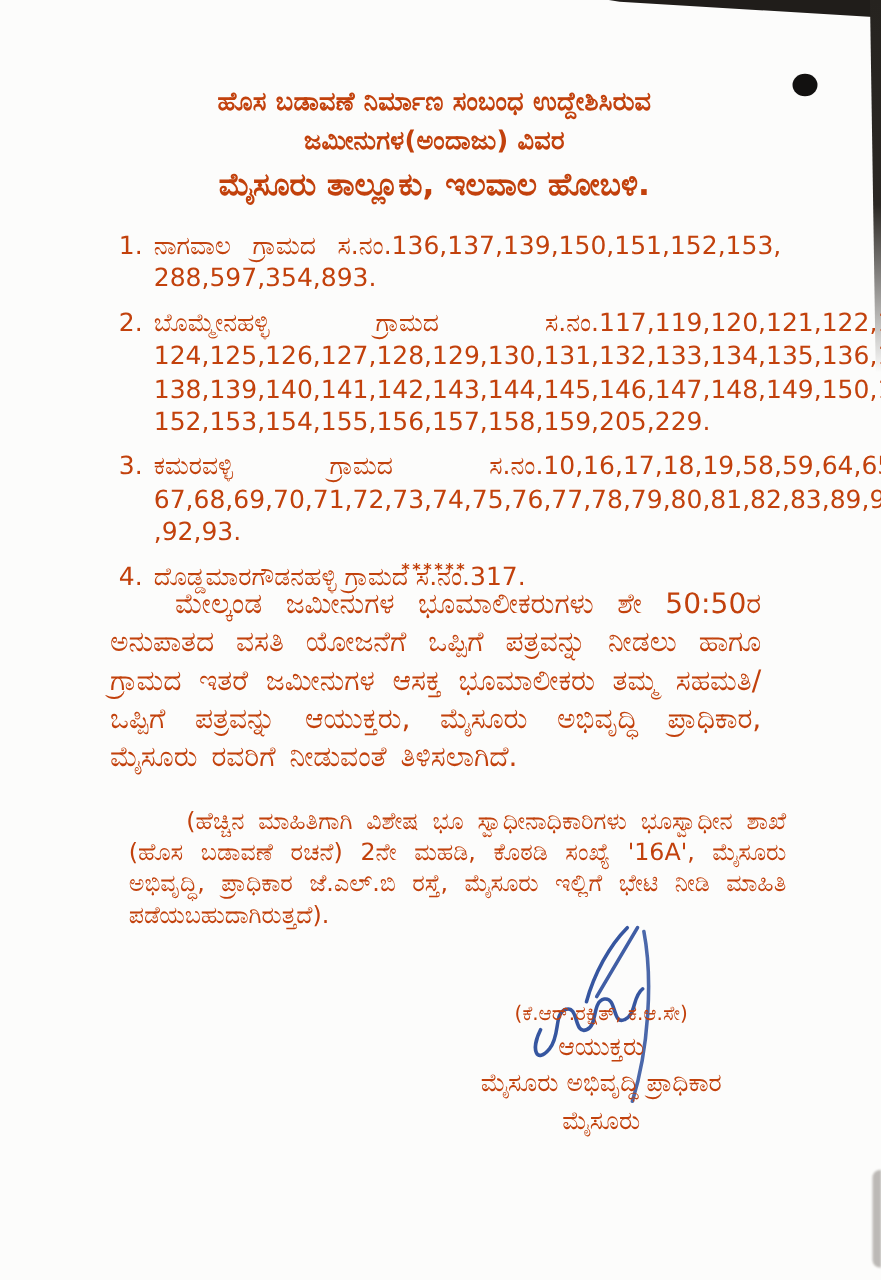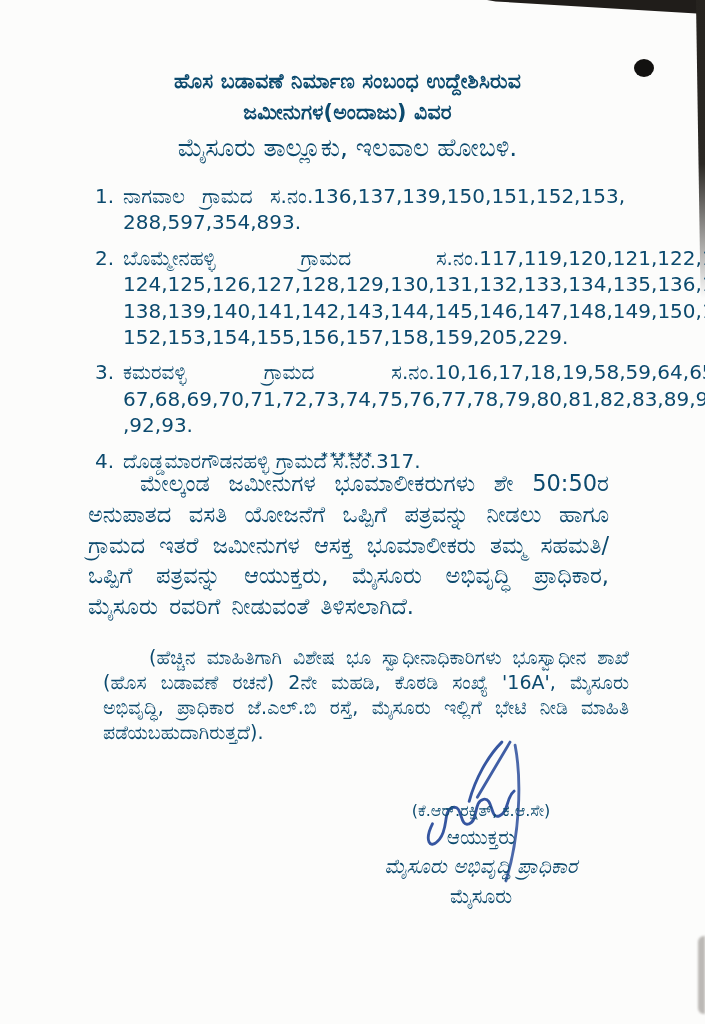--- a/index.html
+++ b/index.html
@@ -3,21 +3,21 @@
 <meta charset="utf-8">
 <style>
   html,body{margin:0;padding:0;background:#e9e7e4;}
   .page{
     position:relative;
     width:705px;height:1024px;
     margin:0 auto;
     background:#fcfcfb;
     overflow:hidden;
     font-family:"DejaVu Sans", sans-serif;
-    color:#0c4a6e;
+    color:#c2410c;
   }
   
   .corner-triangle{
     position:absolute;top:0;right:0;width:218px;height:14px;
     background:#201d1a;
     clip-path:polygon(0 0,100% 0,100% 100%,4% 10%);
   }
   .edge-wedge{
     position:absolute;top:0;right:0;width:11px;height:298px;
     background:linear-gradient(to bottom,#26231f 0%,#2b2824 55%,rgba(43,40,36,0) 100%);
@@ -34,21 +34,21 @@
     background:#121110;border-radius:50%;
   }
   
   .title{
     position:absolute;top:66px;left:0;right:10px;
     text-align:center;font-weight:bold;font-size:20.5px;line-height:1.5;
     letter-spacing:0.2px;
   }
   .subtitle{
     position:absolute;top:133px;left:0;right:10px;
-    text-align:center;font-weight:normal;font-size:25px;
+    text-align:center;font-weight:bold;font-size:25px;
   }
   .village-list{
     position:absolute;top:183px;left:95px;right:80px;
     margin:0;padding:0;list-style:none;
   }
   .village-list .item{
     display:flex;margin-bottom:9px;
     font-size:20px;line-height:1.32;
   }
   .village-list .num{flex:0 0 28px;}
@@ -66,21 +66,21 @@
     position:absolute;top:645px;left:103px;right:76px;margin:0;
     font-size:19px;font-weight:normal;line-height:1.32;text-align:justify;
     text-indent:46px;
   }
   .sig-block{
     position:absolute;top:801px;left:338px;width:286px;
     text-align:center;
   }
   .sig-name{font-size:16px;margin-bottom:5px;text-align:center;}
   .sig-title{font-size:20px;margin-bottom:5px;}
-  .sig-org{font-size:20px;margin-bottom:6px;font-style:italic;}
+  .sig-org{font-size:20px;margin-bottom:6px;}
   .sig-place{font-size:20px;}
   .sig-ink{
     position:absolute;left:416px;top:736px;width:138px;height:148px;
     pointer-events:none;
   }
 </style>
 </head>
 <body>
 
 <div class="page">

